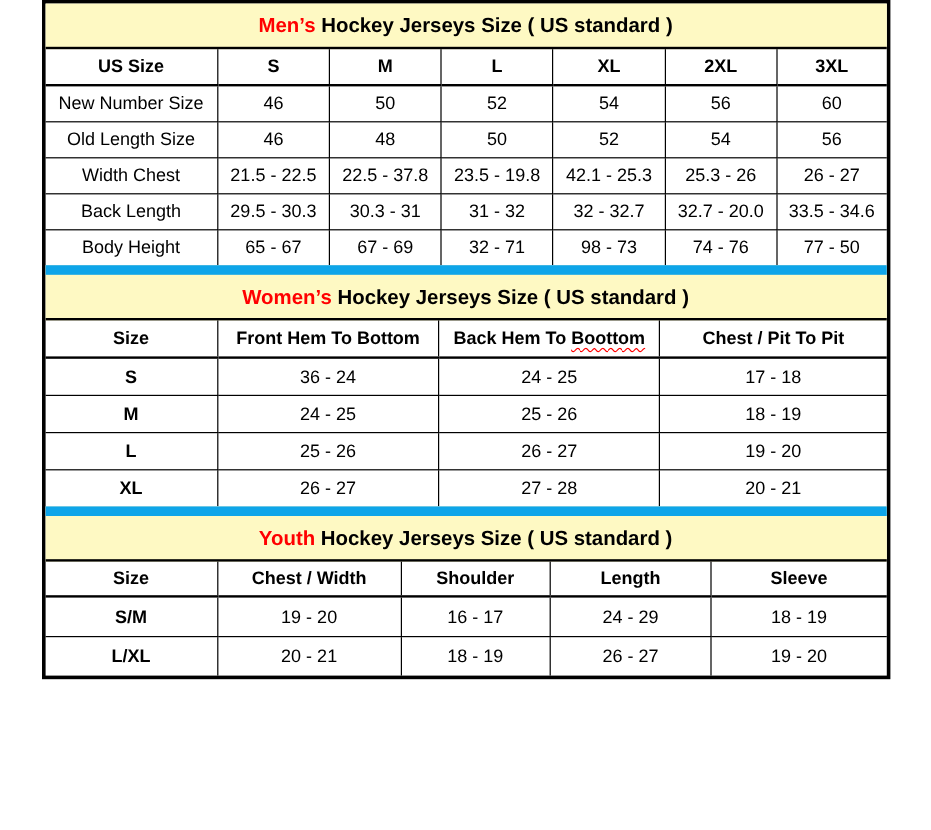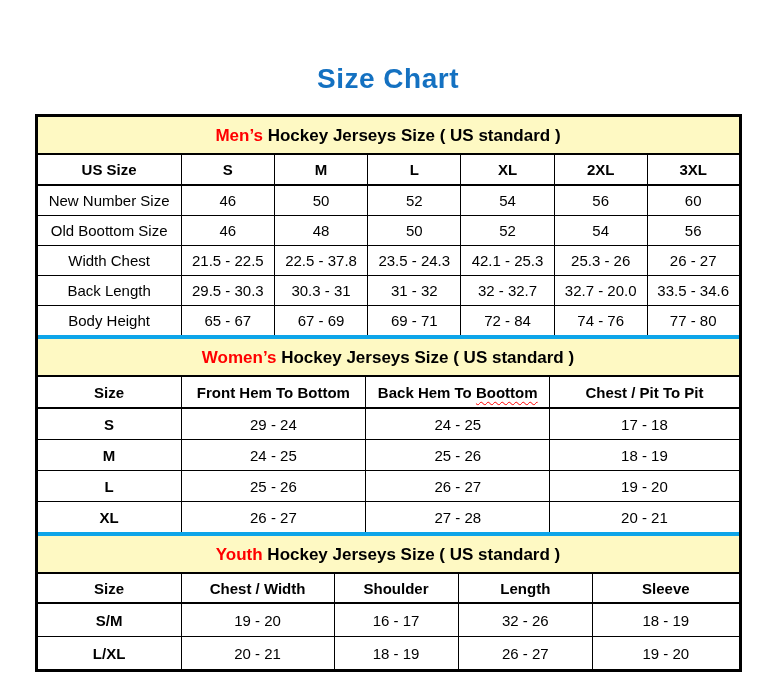--- a/index.html
+++ b/index.html
@@ -31,21 +31,21 @@
   .section-title {
     background: #fef9c3;
     text-align: center;
     font-weight: bold;
     font-size: 17px;
     line-height: 21px;
     padding: 8px 0 7px 0;
     border-bottom: 2px solid #000000;
   }
   .section-title.bordered-top {
-    border-top: 4px solid #0ea5e9;
+    border-top: 8px solid #0ea5e9;
   }
   .section-title .hl {
     color: #FF0000;
   }
   table {
     width: 100%;
     border-collapse: collapse;
     table-layout: fixed;
   }
   th, td {
@@ -78,21 +78,20 @@
     text-decoration-thickness: 1px;
     text-underline-offset: 3px;
     text-align: center;
   }
 </style>
 </head>
 <body>
 
 <div class="page">
 
-  <h1 class="page-title">Size Chart</h1>
 
   <div class="chart-frame">
 
     <div class="section-title"><span class="hl">Men’s</span><span> Hockey Jerseys Size ( US standard )</span></div>
 
     <table class="mens">
       <colgroup>
         <col style="width:20.5%">
           <col style="width:13.3%">
           <col style="width:13.3%">
@@ -114,54 +113,54 @@
       <tr>
         <td>New Number Size</td>
         <td>46</td>
         <td>50</td>
         <td>52</td>
         <td>54</td>
         <td>56</td>
         <td>60</td>
       </tr>
       <tr>
-        <td>Old Boottom Size</td>
+        <td>Old Length Size</td>
         <td>46</td>
         <td>48</td>
         <td>50</td>
         <td>52</td>
         <td>54</td>
         <td>56</td>
       </tr>
       <tr>
         <td>Width Chest</td>
         <td>21.5 - 22.5</td>
         <td>22.5 - 37.8</td>
-        <td>23.5 - 24.3</td>
+        <td>23.5 - 19.8</td>
         <td>42.1 - 25.3</td>
         <td>25.3 - 26</td>
         <td>26 - 27</td>
       </tr>
       <tr>
         <td>Back Length</td>
         <td>29.5 - 30.3</td>
         <td>30.3 - 31</td>
         <td>31 - 32</td>
         <td>32 - 32.7</td>
         <td>32.7 - 20.0</td>
         <td>33.5 - 34.6</td>
       </tr>
       <tr>
         <td>Body Height</td>
         <td>65 - 67</td>
         <td>67 - 69</td>
-        <td>69 - 71</td>
-        <td>72 - 84</td>
+        <td>32 - 71</td>
+        <td>98 - 73</td>
         <td>74 - 76</td>
-        <td>77 - 80</td>
+        <td>77 - 50</td>
       </tr>
     </tbody>
       </table>
 
     <div class="section-title bordered-top"><span class="hl">Women’s</span><span> Hockey Jerseys Size ( US standard )</span></div>
 
     <table class="womens">
       <colgroup>
         <col style="width:20.5%">
           <col style="width:26.3%">
@@ -170,21 +169,21 @@
       </colgroup>
       <tbody>
           <tr class="colhead">
         <th>Size</th>
         <th>Front Hem To Bottom</th>
         <th><span>Back Hem To</span> <span class="squiggle">Boottom</span></th>
         <th>Chest / Pit To Pit</th>
       </tr>
       <tr>
         <td class="rowlabel-bold">S</td>
-        <td>29 - 24</td>
+        <td>36 - 24</td>
         <td>24 - 25</td>
         <td>17 - 18</td>
       </tr>
       <tr>
         <td class="rowlabel-bold">M</td>
         <td>24 - 25</td>
         <td>25 - 26</td>
         <td>18 - 19</td>
       </tr>
       <tr>
@@ -217,21 +216,21 @@
         <th>Size</th>
         <th>Chest / Width</th>
         <th>Shoulder</th>
         <th>Length</th>
         <th>Sleeve</th>
       </tr>
       <tr>
         <td class="rowlabel-bold">S/M</td>
         <td>19 - 20</td>
         <td>16 - 17</td>
-        <td>32 - 26</td>
+        <td>24 - 29</td>
         <td>18 - 19</td>
       </tr>
       <tr>
         <td class="rowlabel-bold">L/XL</td>
         <td>20 - 21</td>
         <td>18 - 19</td>
         <td>26 - 27</td>
         <td>19 - 20</td>
       </tr>
     </tbody>

